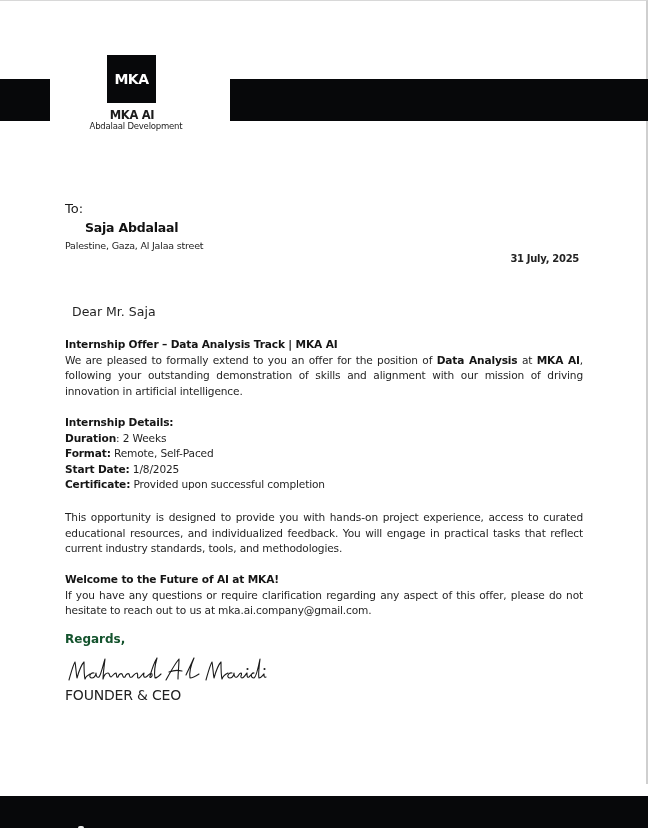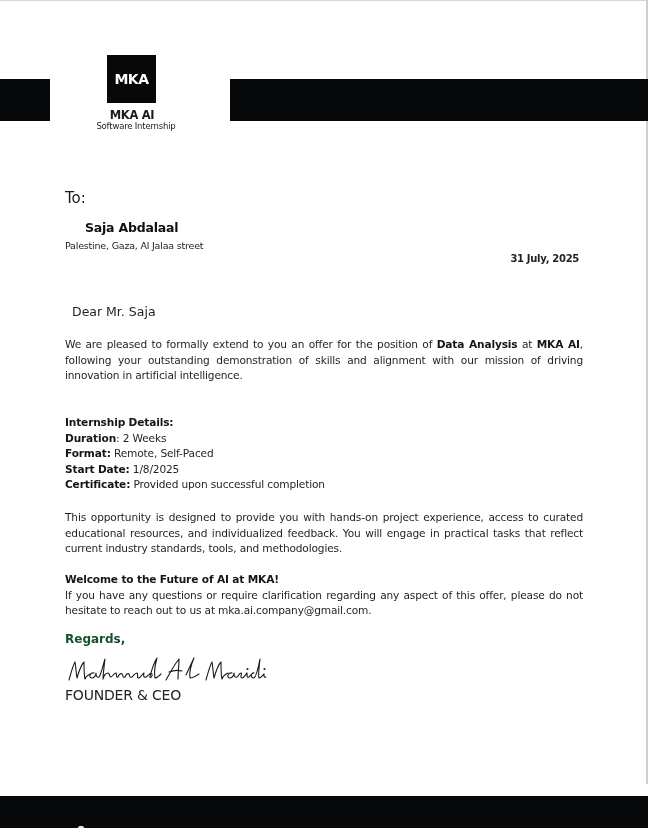--- a/index.html
+++ b/index.html
@@ -69,22 +69,22 @@
       left: 72px; top: 120px;
       width: 128px;
       text-align: center;
       font-size: 8.5px;
       color: #222;
       letter-spacing: -0.2px;
     }
 
     .to-label {
       position: absolute;
-      left: 65px; top: 188px;
-      font-size: 15px;
+      left: 65px; top: 200px;
+      font-size: 13px;
       color: #1a1a1a;
     }
     .recipient-name {
       position: absolute;
       left: 65px; top: 219px;
       font-size: 12.5px;
       font-weight: bold;
       color: #111;
       letter-spacing: -0.2px;
       margin-left: 20px;
@@ -155,30 +155,31 @@
 
 <div class="page">
 
   <div class="bar bar-left"></div>
   <div class="bar bar-right"></div>
 
   <div class="logo-box">
     <span>MKA</span>
   </div>
   <div class="logo-name">MKA AI</div>
-  <div class="logo-sub">Software Internship</div>
+  <div class="logo-sub">Abdalaal Development</div>
 
   <div class="to-label">To:</div>
   <div class="recipient-name">Saja Abdalaal</div>
   <div class="recipient-addr">Palestine, Gaza, Al Jalaa street</div>
   <div class="date">31 July, 2025</div>
 
   <div class="salutation">Dear Mr. Saja</div>
 
   <div class="content subject-block justify">
+    <div><b>Internship Offer – Data Analysis Track | MKA AI</b></div>
     <div><span>We are pleased to formally extend to you an offer for the position of </span><b>Data Analysis</b><span> at </span><b>MKA AI</b><span>, following your outstanding demonstration of skills and alignment with our mission of driving innovation in artificial intelligence.</span></div>
   </div>
 
   <div class="content details-block">
     <div><b>Internship Details:</b></div>
     <div><b>Duration</b><span>: </span><span>2 Weeks</span></div>
     <div><b>Format:</b><span> </span><span>Remote, Self-Paced</span></div>
     <div><b>Start Date:</b><span> </span><span>1/8/2025</span></div>
     <div><b>Certificate:</b><span> </span><span>Provided upon successful completion</span></div>
   </div>

